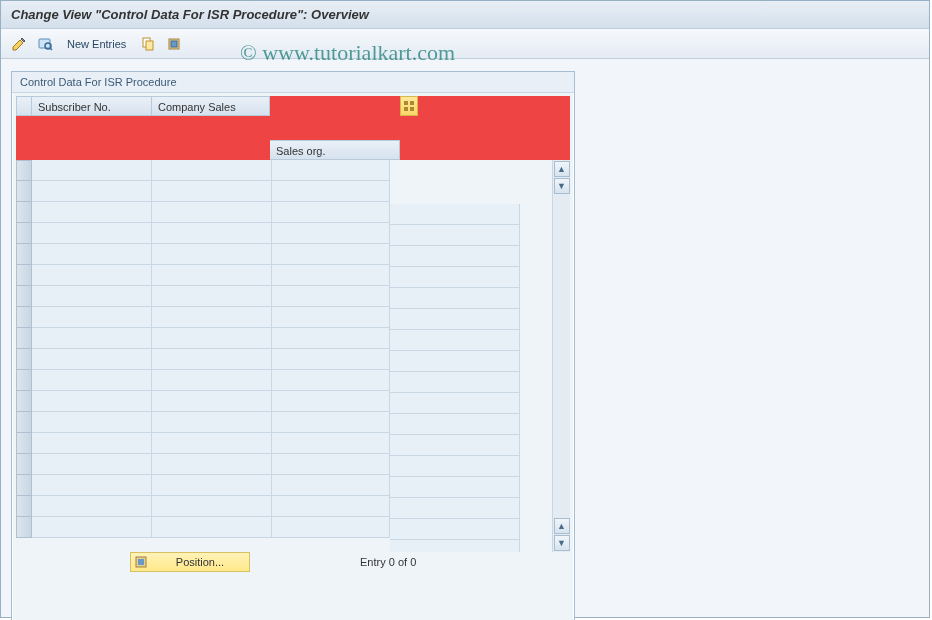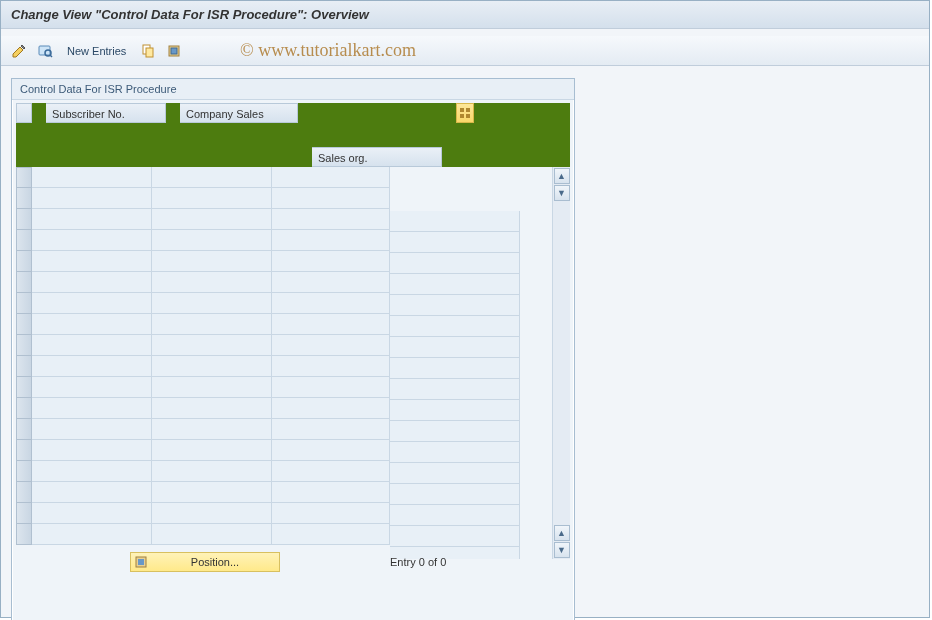--- a/index.html
+++ b/index.html
@@ -28,21 +28,20 @@
       color: #333;
     }
     .toolbar {
       background: linear-gradient(#f6f9fc, #e4ebf3);
       border-bottom: 1px solid #c0cddb;
       padding: 4px 8px;
       display: flex;
       align-items: center;
       gap: 6px;
       height: 30px;
-      margin-top: 7px;
     }
     .tb-btn {
       width: 20px;
       height: 20px;
       display: flex;
       align-items: center;
       justify-content: center;
       cursor: pointer;
       border-radius: 2px;
     }
@@ -73,22 +72,21 @@
     }
     .table-wrap {
       position: absolute;
       top: 24px;
       left: 4px;
       right: 4px;
       bottom: 4px;
     }
     .table-header {
       display: flex;
-      background: #4d7c0f;
-      gap: 14px;
+      background: #ef4444;
     }
     .row-selector-col {
       width: 16px;
       flex-shrink: 0;
     }
     .col-head {
       border: 1px solid #b8c9d9;
       border-left: none;
       padding: 3px 6px;
       background: linear-gradient(#eaf0f7, #d6e2ee);
@@ -192,21 +190,21 @@
     }
     .footer {
       position: absolute;
       bottom: 48px;
       left: 130px;
       display: flex;
       align-items: center;
       gap: 110px;
     }
     .position-btn {
-      width: 150px;
+      width: 120px;
       height: 20px;
       background: linear-gradient(#fff2b8, #ffe98a);
       border: 1px solid #d8c060;
       display: flex;
       align-items: center;
       cursor: pointer;
       font-size: 11px;
       color: #333;
     }
     .position-btn .icon {
@@ -219,22 +217,22 @@
       text-align: center;
     }
     .entry-text {
       color: #333;
       font-size: 11px;
     }
     .watermark {
       position: absolute;
       top: 40px;
       left: 240px;
-      font-size: 18px;
-      color: #a16207;
+      font-size: 22px;
+      color: #0f766e;
       opacity: 0.7;
       font-family: Georgia, serif;
       pointer-events: none;
     }
   </style>
 </head>
 <body>
 
 <div class="window">
   <div class="titlebar">

